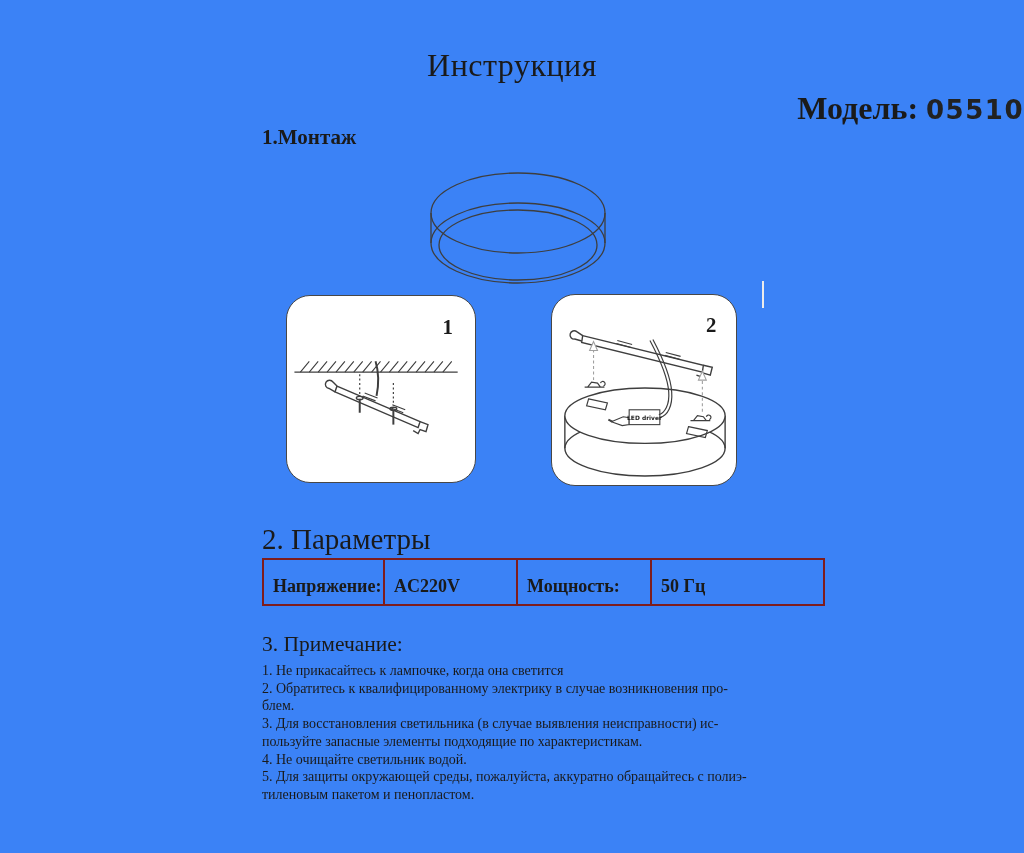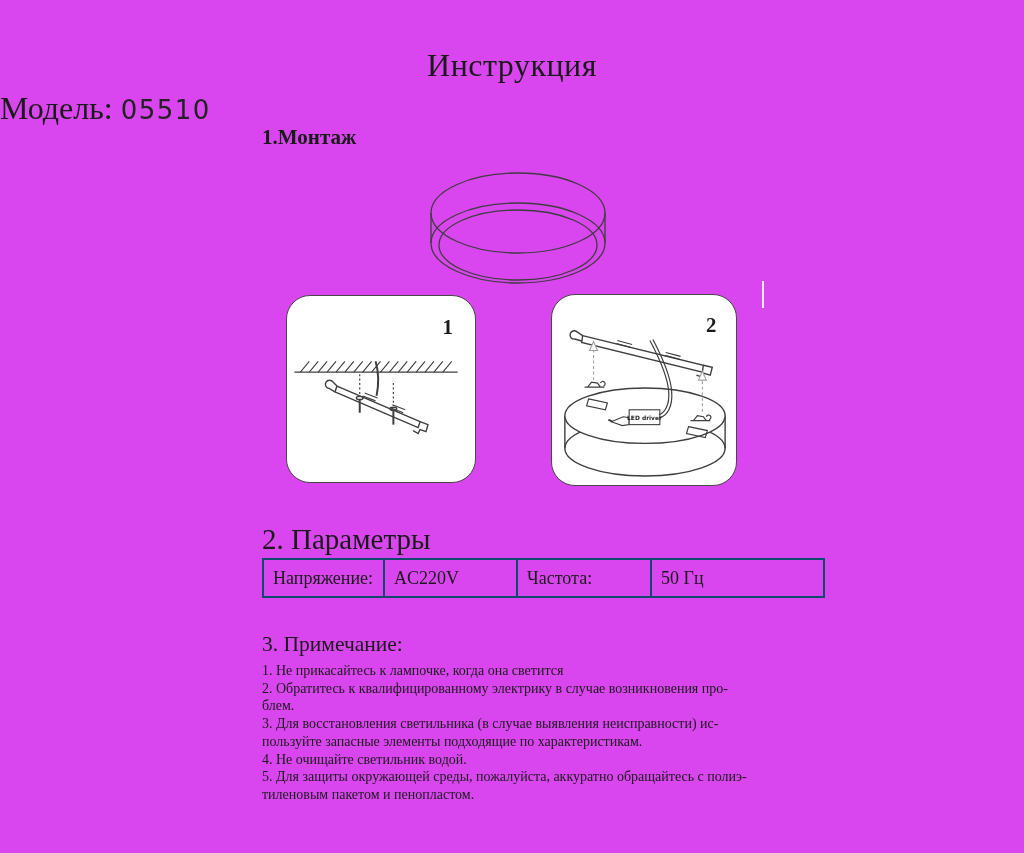--- a/index.html
+++ b/index.html
@@ -1,26 +1,26 @@
 <!DOCTYPE html>
 <html><head>
 <meta charset="utf-8">
 <style>
   html,body{margin:0;padding:0;background:#ffffff;}
   .page{
-    position:relative;width:1024px;height:853px;background:#d946ef;
+    position:relative;width:1024px;height:853px;background:#3b82f6;
     font-family:"Liberation Serif",serif;color:#1a1a1a;overflow:hidden;
   }
   .title{
     position:absolute;top:48px;left:0;width:1024px;text-align:center;
     font-size:32px;line-height:1.1;letter-spacing:.5px;
   }
   .subtitle{
-    position:absolute;top:91px;left:0;width:1024px;text-align:left;
-    font-size:32px;line-height:1.1;
+    position:absolute;top:91px;left:0;width:1024px;text-align:right;
+    font-size:32px;line-height:1.1;font-weight:bold;
   }
   .model-digits{
     font-family:"DejaVu Sans",sans-serif;font-size:26px;letter-spacing:1.5px;
     color:#222;
   }
   .h-montage{position:absolute;left:262px;top:125px;font-size:21px;font-weight:bold;}
   .h-params{position:absolute;left:262px;top:523px;font-size:29px;}
   .h-notes{position:absolute;left:262px;top:632px;font-size:21.5px;}
 
   .lamp-svg{position:absolute;left:418px;top:171px;width:204px;height:120px;}
@@ -33,22 +33,22 @@
   .figbox2{left:551px;top:294px;width:186px;height:192px;}
   .figbox svg{display:block;width:100%;height:100%;}
   .fignum{font-family:"Liberation Serif",serif;font-size:21px;font-weight:bold;fill:#1a1a1a;}
   .driver-label{font-family:"DejaVu Sans",sans-serif;font-size:6px;font-weight:bold;fill:#1a1a1a;}
 
   .params-table{
     position:absolute;left:262px;top:558px;width:501px;
     border-collapse:collapse;table-layout:fixed;font-size:18px;
   }
   .params-table td{
-    border:2px solid #0c4a6e;padding:5px 4px 4px 9px;height:27px;
-    overflow:hidden;white-space:nowrap;
+    border:2px solid #7f1d1d;padding:13px 4px 4px 9px;height:27px;
+    overflow:hidden;white-space:nowrap;font-weight:bold;
   }
   .col1{width:106px;} .col2{width:118px;margin-left:40px;} .col3{width:119px;} .col4{width:158px;}
 
   .notes{
     position:absolute;left:262px;top:662px;width:540px;
     font-size:14px;line-height:17.7px;white-space:pre-line;
   }
   .scan-artifact{
     position:absolute;left:762px;top:281px;width:2px;height:27px;background:#ebebeb;
   }
@@ -133,21 +133,21 @@
     </svg>
   </div>
 
   <div class="h-params">2. Параметры</div>
 
   <table class="params-table">
     <tbody>
         <tr>
       <td class="col1">Напряжение:</td>
       <td class="col2">AC220V</td>
-      <td class="col3">Частота:</td>
+      <td class="col3">Мощность:</td>
       <td class="col4">50 Гц</td>
     </tr>
   </tbody>
     </table>
 
   <div class="h-notes">3. Примечание:</div>
 
   <div class="notes">1. Не прикасайтесь к лампочке, когда она светится
 2. Обратитесь к квалифицированному электрику в случае возникновения про-
 блем.

